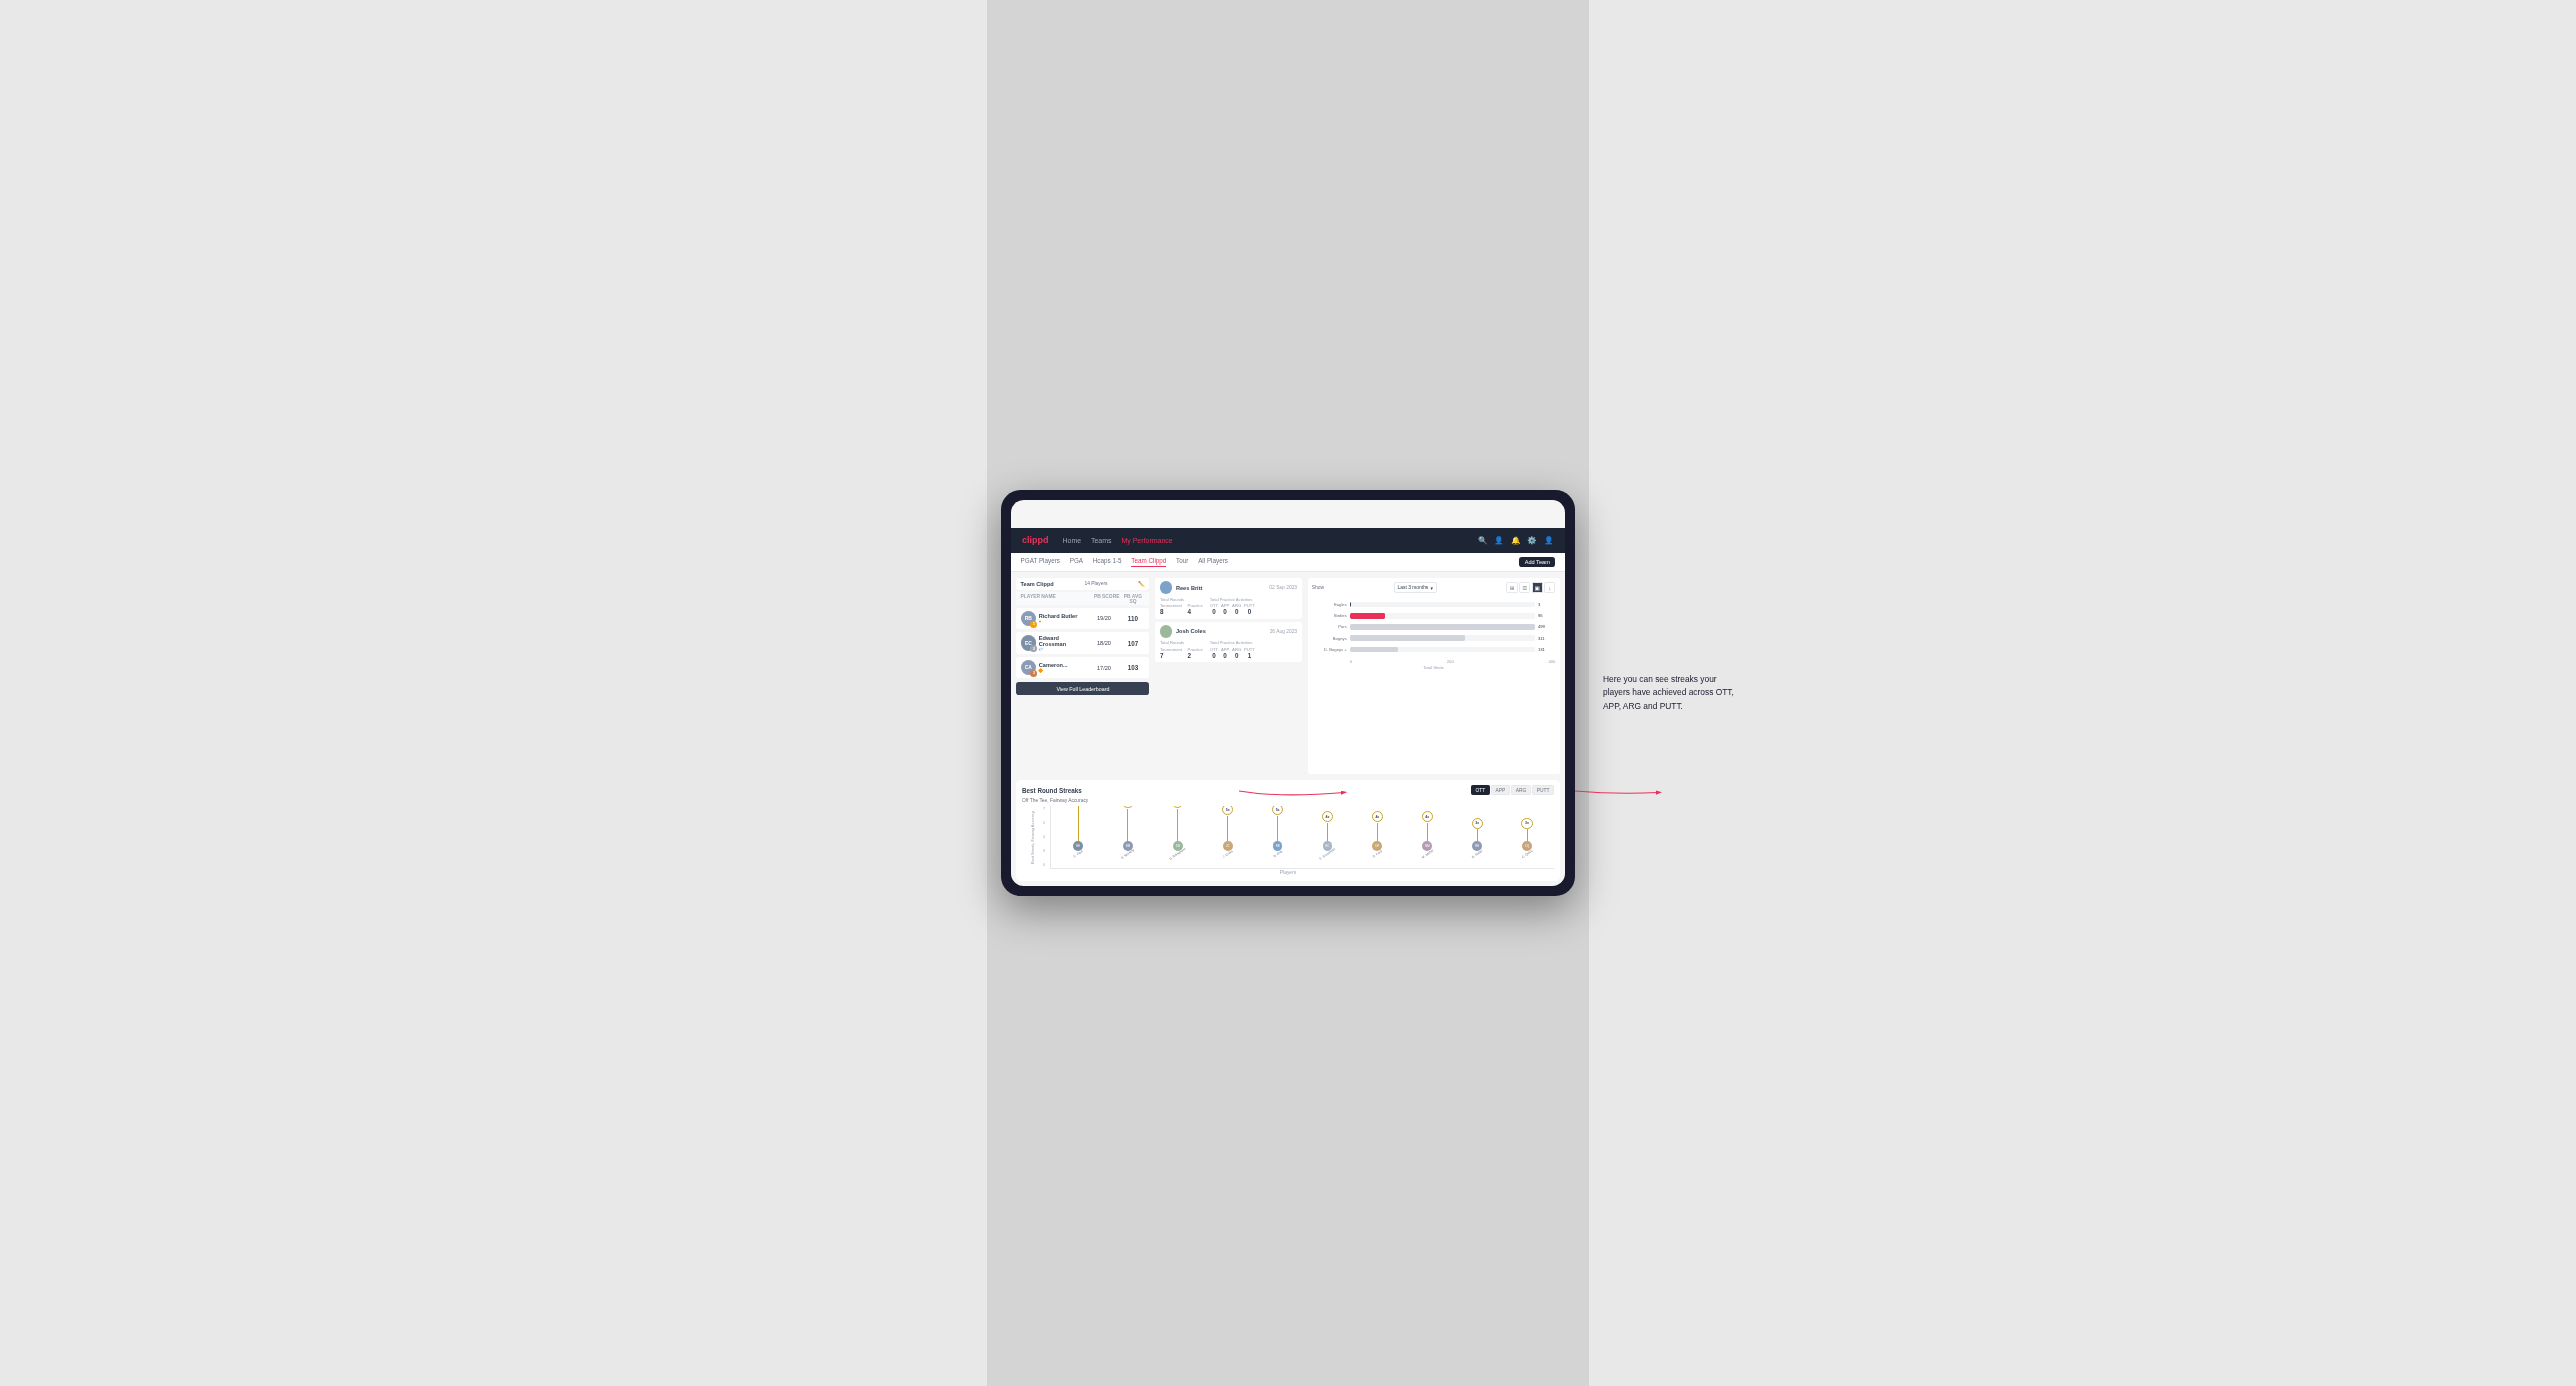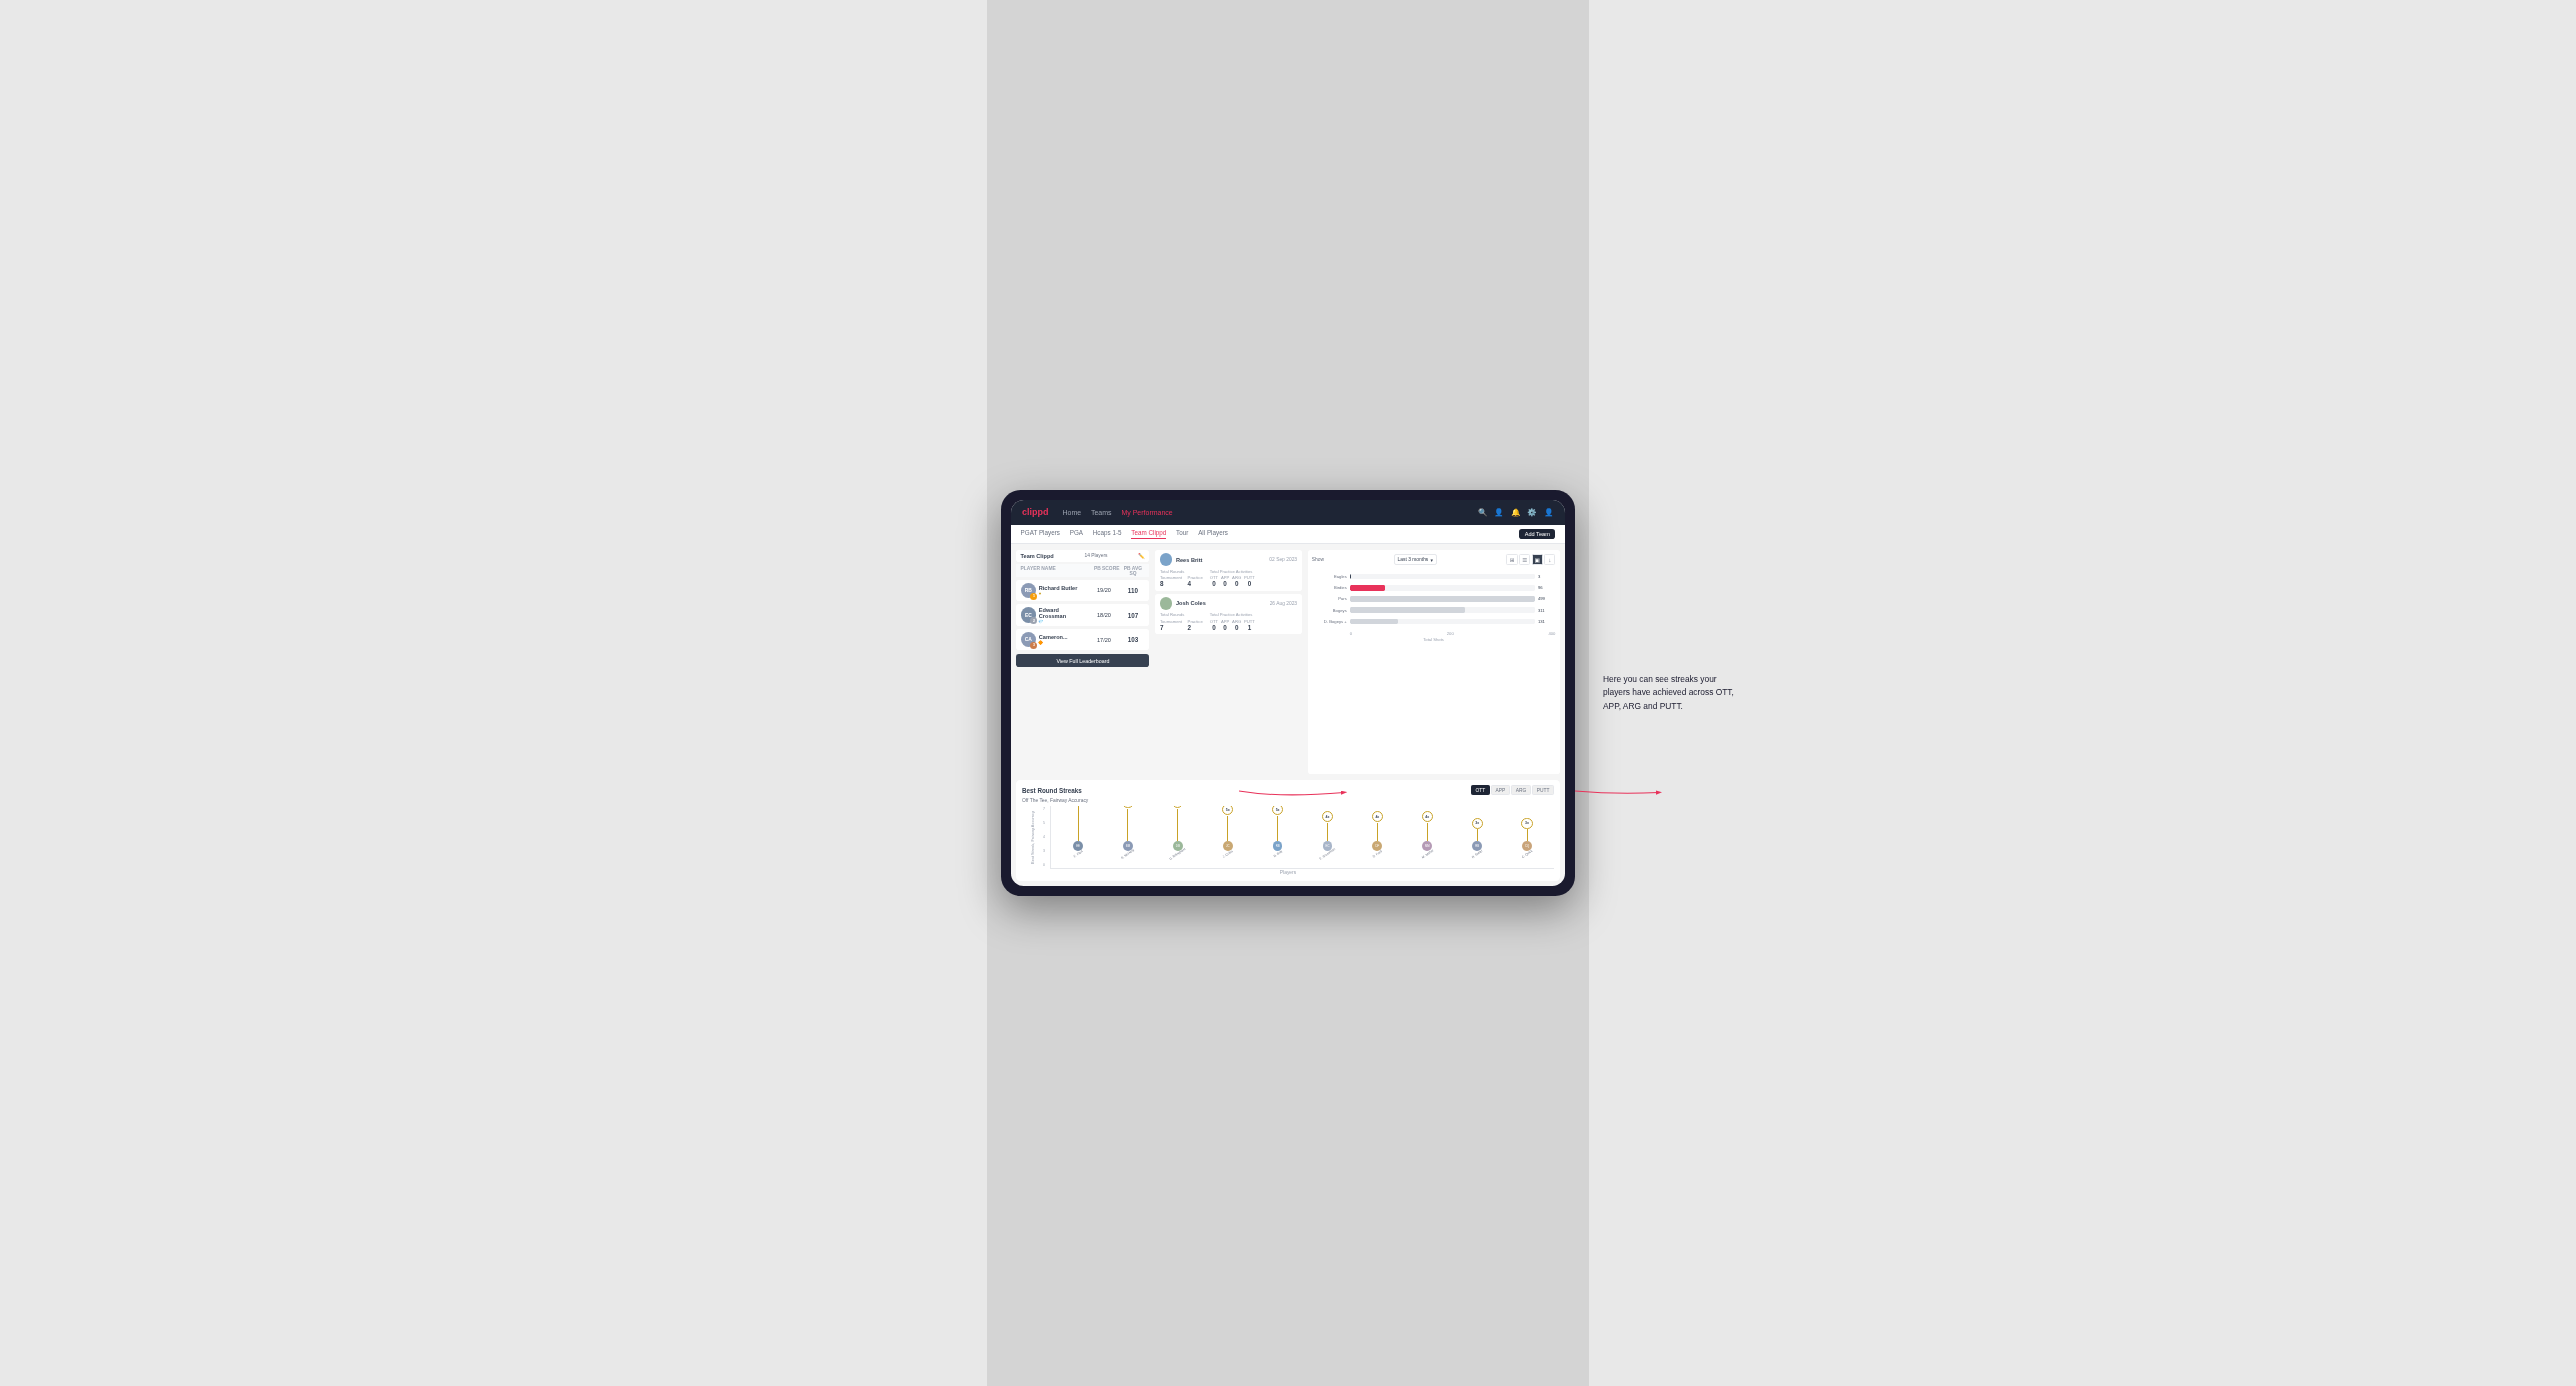--- a/index.html
+++ b/index.html
@@ -30,20 +30,21 @@
       flex-direction: column;
     }
     
     .nav-bar {
       background: #1e2535;
       display: flex;
       align-items: center;
       padding: 0 11.2px;
       height: 25px;
       flex-shrink: 0;
+      margin-top: 28px;
     }
     .nav-logo {
       color: #e8325a;
       font-weight: 700;
       font-size: 9px;
       margin-right: 14px;
     }
     .nav-links {
       display: flex;
       gap: 9.8px;

